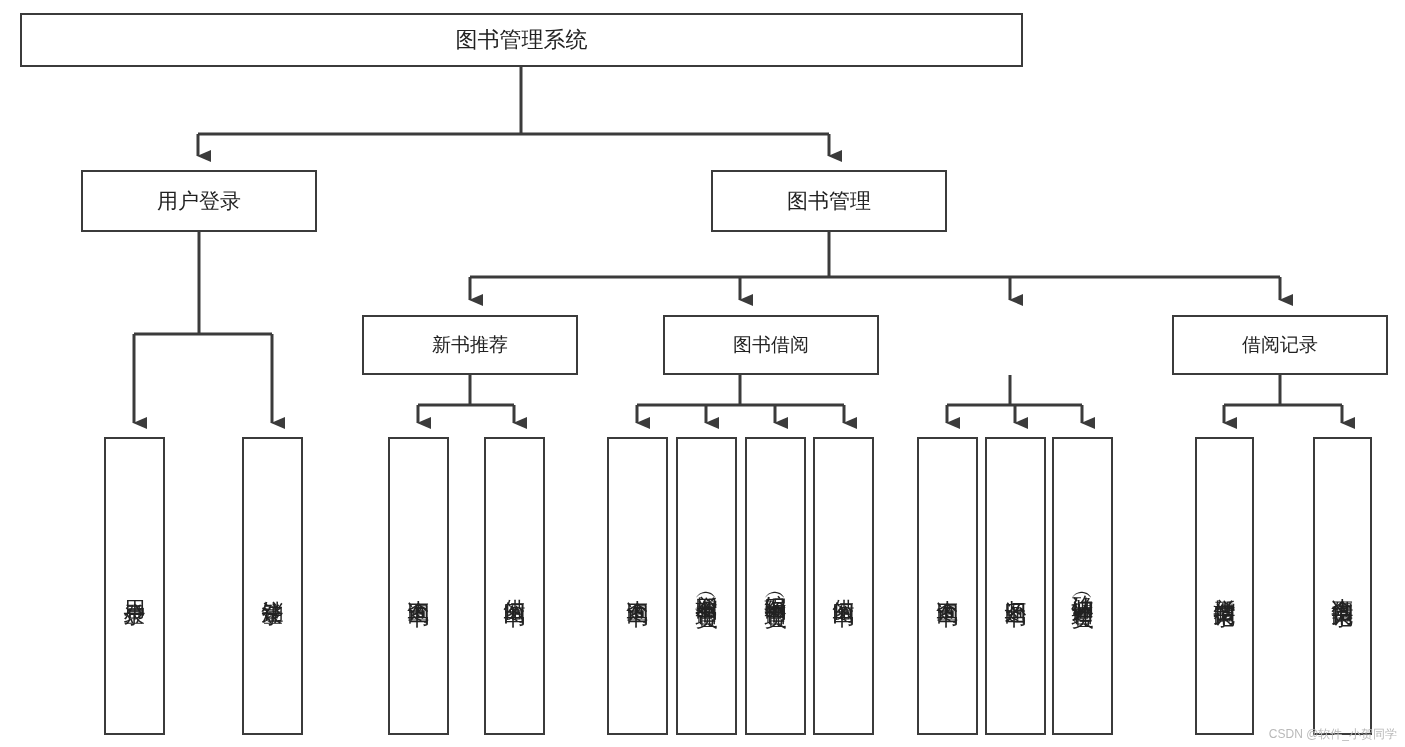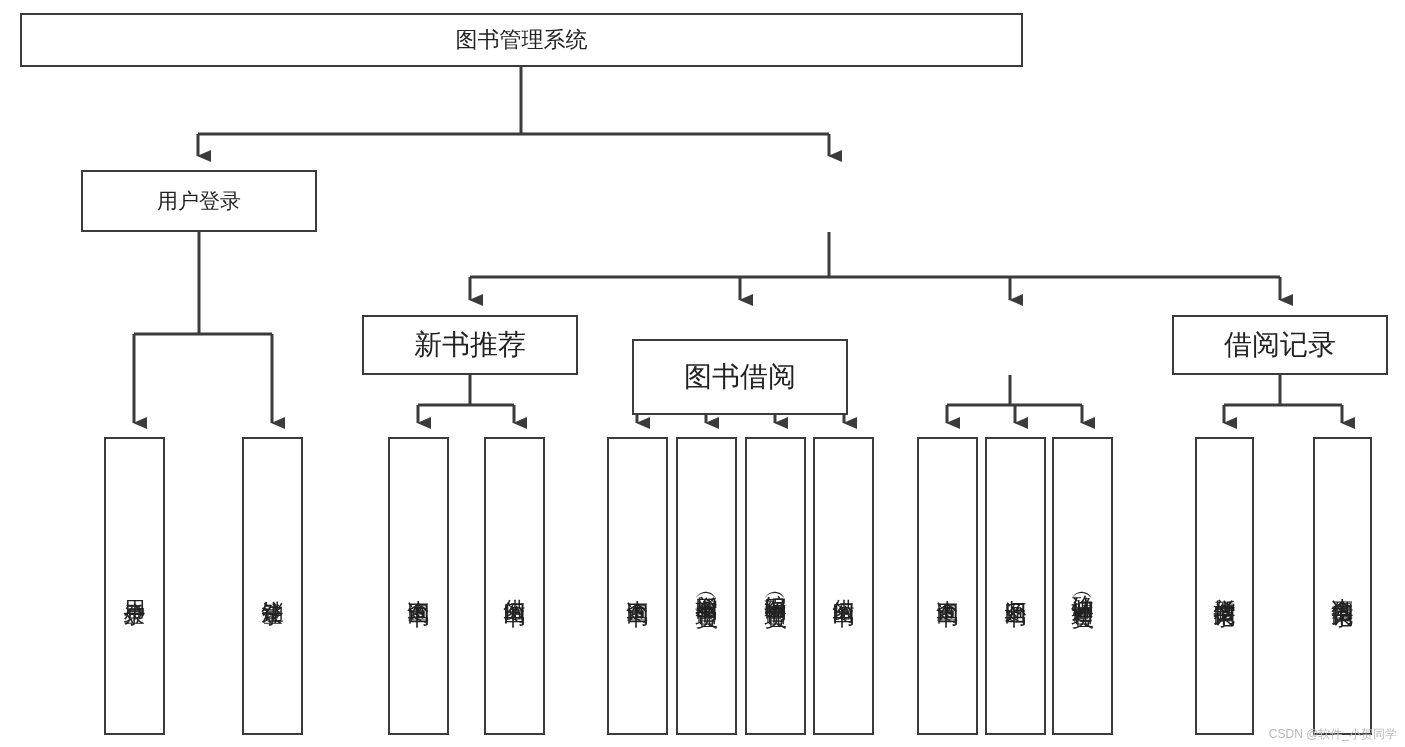--- a/index.html
+++ b/index.html
@@ -37,21 +37,21 @@
     z-index: 2;
   }
   .node .txt {
     display: block;
     text-align: right;
     line-height: 1.15;
     white-space: nowrap;
   }
   .node.root .txt { font-size: 22px; }
   .node.lvl1 .txt { font-size: 21px; }
-  .node.lvl2 .txt { font-size: 28px; }
+  .node.lvl2 .txt { font-size: 19px; }
   .node.leaf {
     align-items: center;
     justify-content: center;
     padding: 6px 0;
   }
   .node.leaf .txt {
     writing-mode: vertical-rl;
     text-orientation: upright;
     font-size: 22px;
     letter-spacing: 2px;
@@ -125,25 +125,28 @@
     </g>
   </svg>
 
   <div class="node root" style="left:20px;top:13px;width:1003px;height:54px;">
     <span class="txt">图书管理系统</span>
   </div>
 
   <div class="node lvl1" style="left:81px;top:170px;width:236px;height:62px;">
     <span class="txt">用户登录</span>
   </div>
+  <div class="node lvl1" style="left:711px;top:170px;width:236px;height:62px;">
+    <span class="txt">图书管理</span>
+  </div>
 
   <div class="node lvl2" style="left:362px;top:315px;width:216px;height:60px;">
     <span class="txt">新书推荐</span>
   </div>
-  <div class="node lvl2" style="left:632px;top:315px;width:216px;height:76px;margin-top:24px;">
+  <div class="node lvl2" style="left:663px;top:315px;width:216px;height:60px;">
     <span class="txt">图书借阅</span>
   </div>
   <div class="node lvl2" style="left:1172px;top:315px;width:216px;height:60px;">
     <span class="txt">借阅记录</span>
   </div>
 
   <div class="node leaf" style="left:104px;top:437px;width:61px;height:298px;">
     <span class="txt">用户登录</span>
   </div>
   <div class="node leaf" style="left:242px;top:437px;width:61px;height:298px;">

